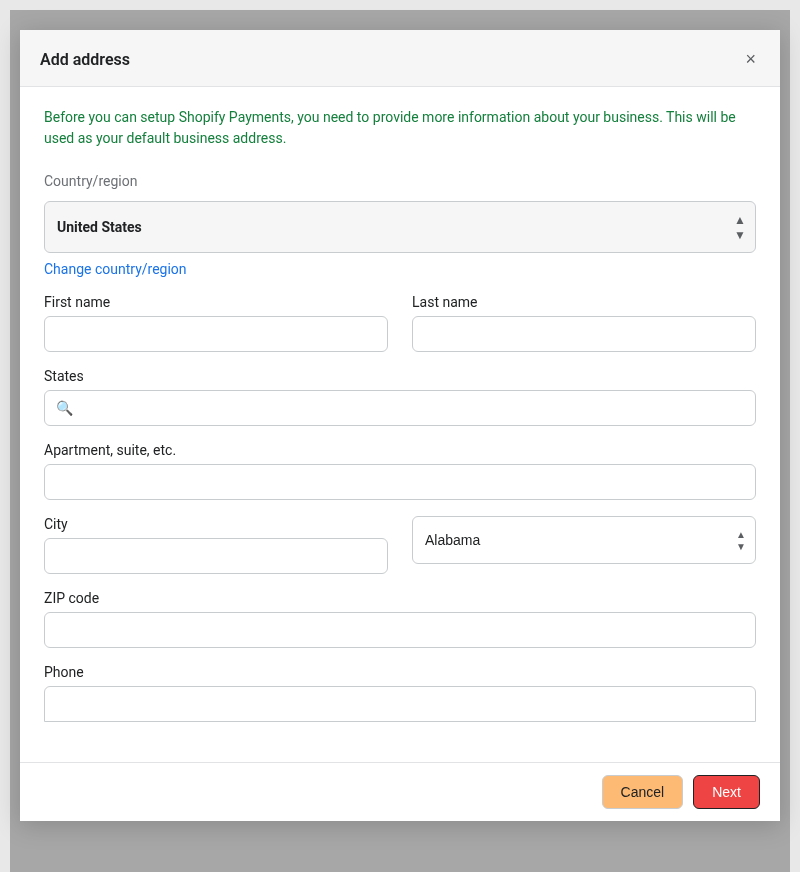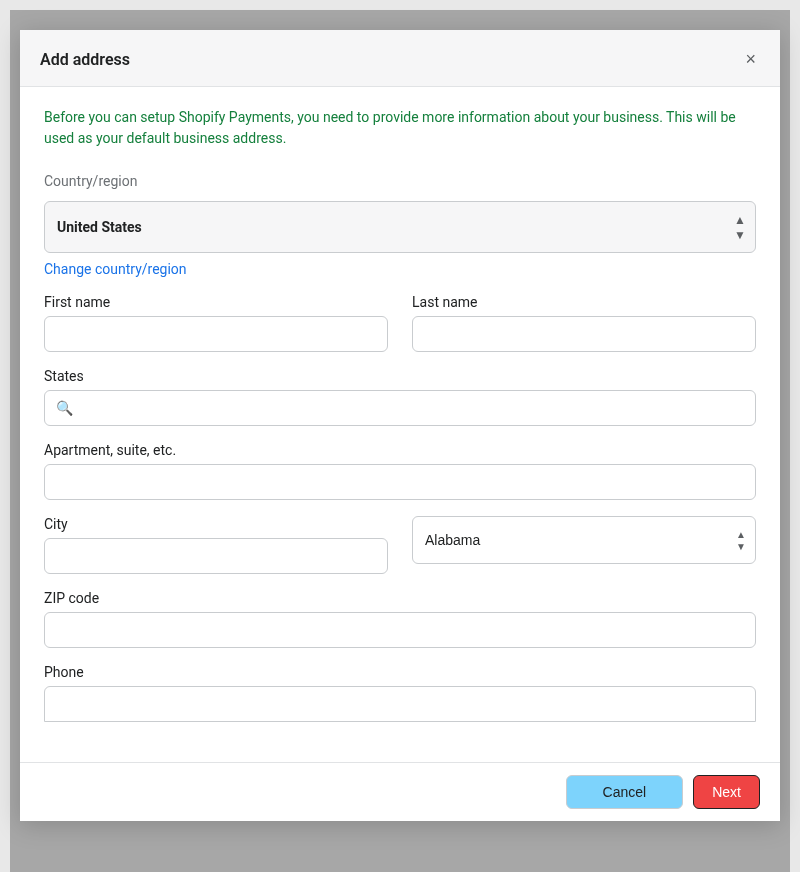--- a/index.html
+++ b/index.html
@@ -233,24 +233,24 @@
       display: flex;
       justify-content: flex-end;
       align-items: center;
       padding: 12px 20px;
       gap: 10px;
       border-top: 1px solid #e1e3e5;
       background: #fff;
     }
 
     .btn-cancel {
-      background: #7dd3fc;
-      border: 1px solid #c9cccf;
-      border-radius: 6px;
-      padding: 8px 36px;
+      background: #fdba74;
+      border: 1px solid #c9cccf;
+      border-radius: 6px;
+      padding: 8px 18px;
       font-size: 14px;
       font-weight: 500;
       color: #202223;
       cursor: pointer;
     }
 
     .btn-next {
       background: #ef4444;
       border: 1px solid #202223;
       border-radius: 6px;

